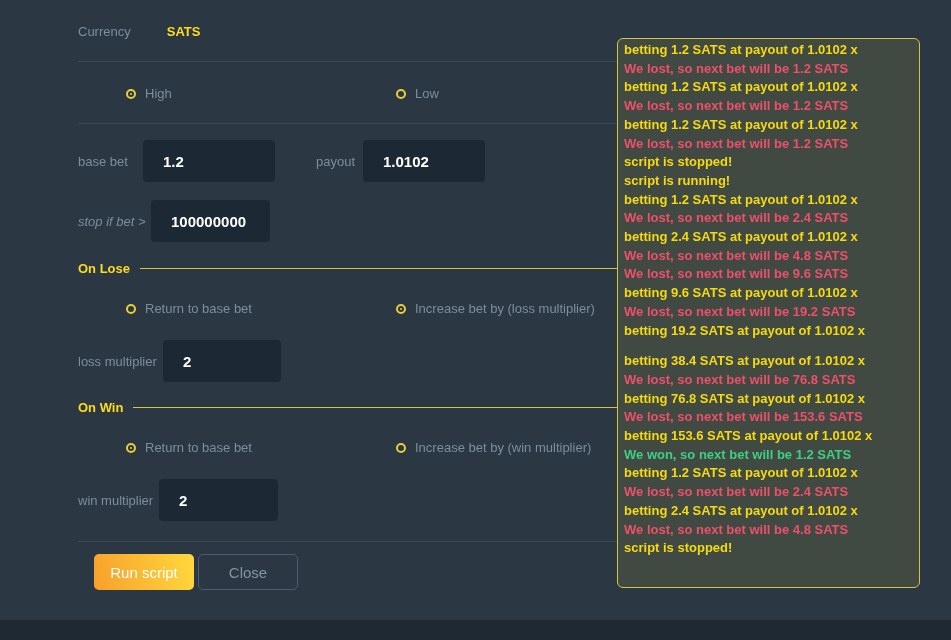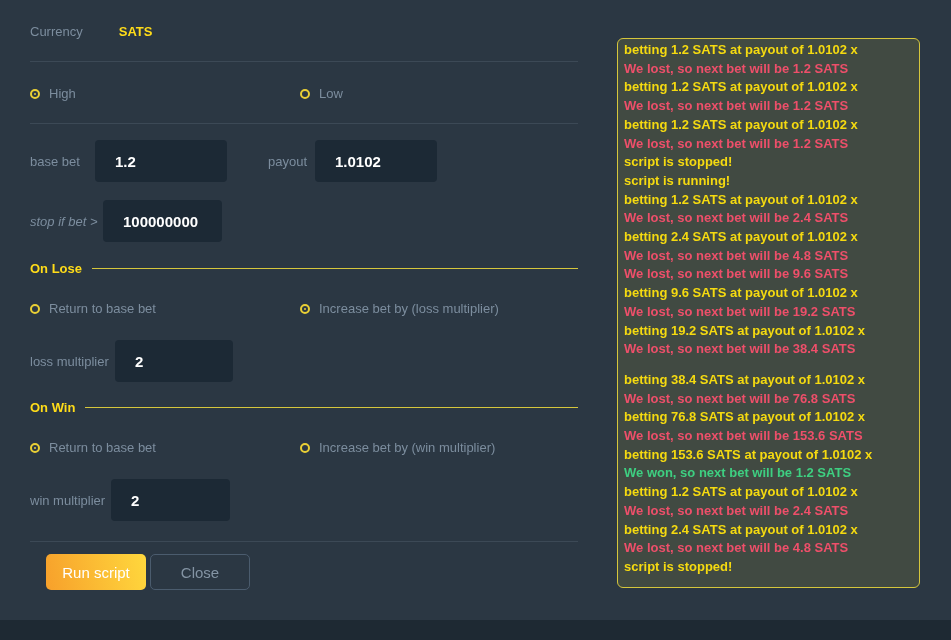--- a/index.html
+++ b/index.html
@@ -9,21 +9,21 @@
     background:#2b3743;
     font-family:"Liberation Sans", sans-serif;
     overflow:hidden;
   }
   .bottom-bar {
     position:absolute; left:0; top:620px; width:951px; height:20px;
     background:#1e2933;
   }
 
   
-  .abs { position:absolute; }
+  .abs { position:absolute;margin-left:48px; }
   .lbl { color:#7c8d9e; font-size:13px; }
   .accent-bold { color:#ffdc19; font-size:13px; font-weight:bold; }
 
   .divider { height:1px; background:#3c4956; }
 
   .radio-opt { display:flex; align-items:center; cursor:pointer; }
   .radio {
     width:10px; height:10px; border:2px solid #e9cf35; border-radius:50%;
     position:relative; flex:none;
   }
@@ -159,21 +159,20 @@
       <div class="log-line" style="color: rgb(245, 218, 16);">script is stopped!</div>
       <div class="log-line" style="color: rgb(245, 218, 16);">script is running!</div>
       <div class="log-line" style="color: rgb(245, 218, 16);">betting 1.2 SATS at payout of 1.0102 x</div>
       <div class="log-line" style="color: rgb(238, 79, 106);">We lost, so next bet will be 2.4 SATS</div>
       <div class="log-line" style="color: rgb(245, 218, 16);">betting 2.4 SATS at payout of 1.0102 x</div>
       <div class="log-line" style="color: rgb(238, 79, 106);">We lost, so next bet will be 4.8 SATS</div>
       <div class="log-line" style="color: rgb(238, 79, 106);">We lost, so next bet will be 9.6 SATS</div>
       <div class="log-line" style="color: rgb(245, 218, 16);">betting 9.6 SATS at payout of 1.0102 x</div>
       <div class="log-line" style="color: rgb(238, 79, 106);">We lost, so next bet will be 19.2 SATS</div>
       <div class="log-line" style="color: rgb(245, 218, 16);">betting 19.2 SATS at payout of 1.0102 x</div>
-      <div class="log-line" style="color: rgb(238, 79, 106);">We lost, so next bet will be 38.4 SATS</div>
       <div class="log-line" style="color: rgb(245, 218, 16); margin-top: 12px;">betting 38.4 SATS at payout of 1.0102 x</div>
       <div class="log-line" style="color: rgb(238, 79, 106);">We lost, so next bet will be 76.8 SATS</div>
       <div class="log-line" style="color: rgb(245, 218, 16);">betting 76.8 SATS at payout of 1.0102 x</div>
       <div class="log-line" style="color: rgb(238, 79, 106);">We lost, so next bet will be 153.6 SATS</div>
       <div class="log-line" style="color: rgb(245, 218, 16);">betting 153.6 SATS at payout of 1.0102 x</div>
       <div class="log-line" style="color: rgb(62, 207, 129);">We won, so next bet will be 1.2 SATS</div>
       <div class="log-line" style="color: rgb(245, 218, 16);">betting 1.2 SATS at payout of 1.0102 x</div>
       <div class="log-line" style="color: rgb(238, 79, 106);">We lost, so next bet will be 2.4 SATS</div>
       <div class="log-line" style="color: rgb(245, 218, 16);">betting 2.4 SATS at payout of 1.0102 x</div>
       <div class="log-line" style="color: rgb(238, 79, 106);">We lost, so next bet will be 4.8 SATS</div>

